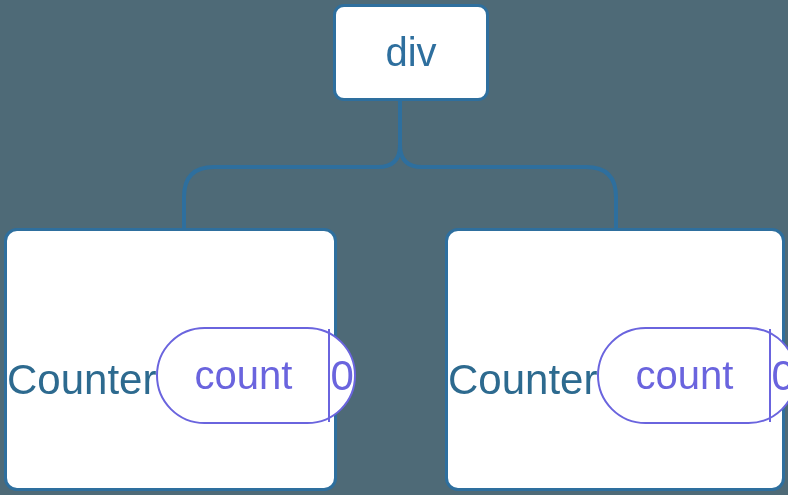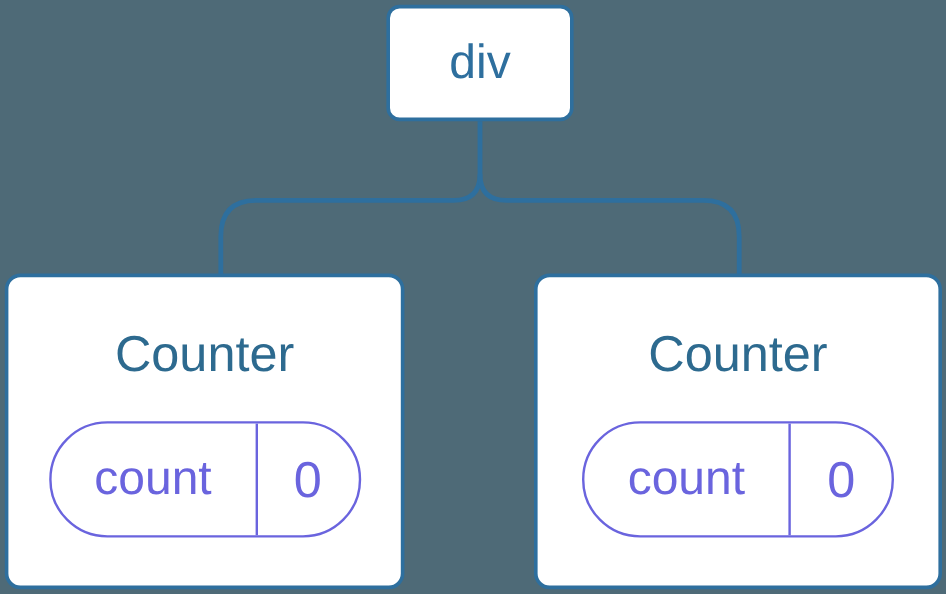--- a/index.html
+++ b/index.html
@@ -16,21 +16,21 @@
   }
   .canvas{
     position:relative;
     width:788px;
     height:495px;
     background:var(--bg);
     overflow:hidden;
   }
   .node-root{
     position:absolute;
-    left:322px;
+    left:333px;
     top:4px;
     width:156px;
     height:97px;
     background:var(--fill);
     border:3.5px solid var(--stroke);
     border-radius:11px;
     display:flex;
     align-items:center;
     justify-content:center;
     font-size:40px;
@@ -49,21 +49,21 @@
     stroke-width:4;
   }
   .card{
     position:absolute;
     top:228px;
     height:263px;
     background:var(--fill);
     border:3px solid var(--stroke);
     border-radius:13px;
     display:flex;
-    flex-direction:column;
+    flex-direction:row;
     align-items:center;
     z-index:2;
   }
   .card-left{ left:4px;  width:333px; }
   .card-right{ left:445px; width:340px; }
   .card-title{
     margin-top:40px;
     font-size:42px;
     line-height:48px;
     font-weight:500;

